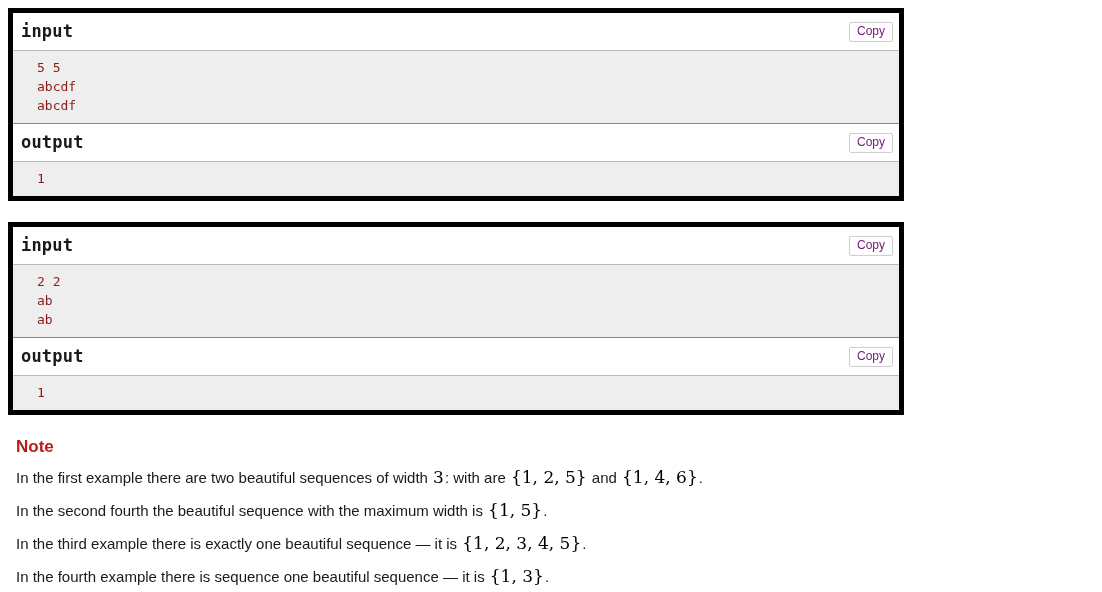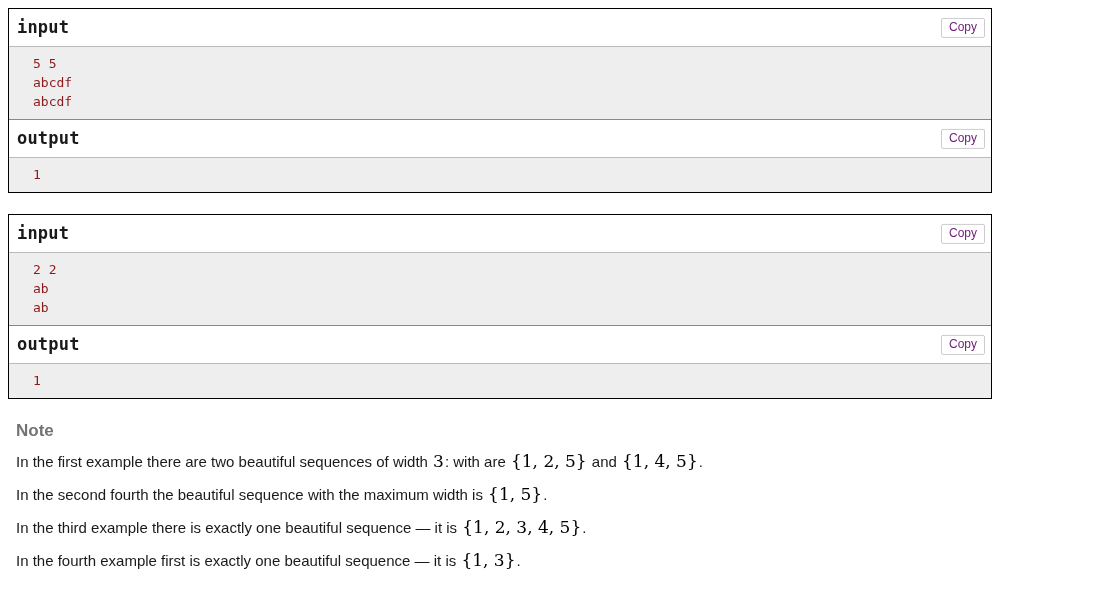--- a/index.html
+++ b/index.html
@@ -15,24 +15,24 @@
     overflow: hidden;
   }
   .page {
     padding: 8px 8px 0 8px;
     box-sizing: border-box;
     width: 1102px;
   }
 
   
   .sample-test {
-    border: 1px solid #000000;
+    border: 5px solid #000000;
     background: #ffffff;
     box-sizing: border-box;
-    width: 984px;
+    width: 896px;
     margin-bottom: 21px;
   }
   .io-header {
     position: relative;
     background: #ffffff;
     border-bottom: 1px solid #bbbbbb;
     height: 38px;
     box-sizing: border-box;
     display: flex;
     align-items: center;
@@ -82,21 +82,21 @@
 
   
   .note-section {
     padding: 0 4px;
     margin-top: 12px;
   }
   .note-heading {
     font-family: "Liberation Sans", sans-serif;
     font-weight: bold;
     font-size: 17px;
-    color: #737373;
+    color: #b91c1c;
     margin: 12px 0 4px 4px;
     line-height: 22px;
   }
   .note-paragraph {
     font-family: "Liberation Sans", sans-serif;
     font-size: 15px;
     line-height: 21px;
     color: #1a1a1a;
     margin: 0 0 0 4px;
     padding-top: 12px;
@@ -153,29 +153,29 @@
     </div>
     <div class="io-body last">
       <pre>1</pre>
     </div>
   </div>
 
   <div class="note-section">
     <div class="note-heading">Note</div>
 
     <p class="note-paragraph">
-      <span>In the first example there are two beautiful sequences of width </span><span class="math">3</span><span>: with are </span><span class="math">{1, 2, 5}</span><span> and </span><span class="math">{1, 4, 5}</span><span>.</span>
+      <span>In the first example there are two beautiful sequences of width </span><span class="math">3</span><span>: with are </span><span class="math">{1, 2, 5}</span><span> and </span><span class="math">{1, 4, 6}</span><span>.</span>
     </p>
 
     <p class="note-paragraph">
       <span>In the second fourth the beautiful sequence with the maximum width is </span><span class="math">{1, 5}</span><span>.</span>
     </p>
 
     <p class="note-paragraph">
       <span>In the third example there is exactly one beautiful sequence — it is </span><span class="math">{1, 2, 3, 4, 5}</span><span>.</span>
     </p>
 
     <p class="note-paragraph">
-      <span>In the fourth example first is exactly one beautiful sequence — it is </span><span class="math">{1, 3}</span><span>.</span>
+      <span>In the fourth example there is sequence one beautiful sequence — it is </span><span class="math">{1, 3}</span><span>.</span>
     </p>
   </div>
 
 </div>
 
 </body></html>

